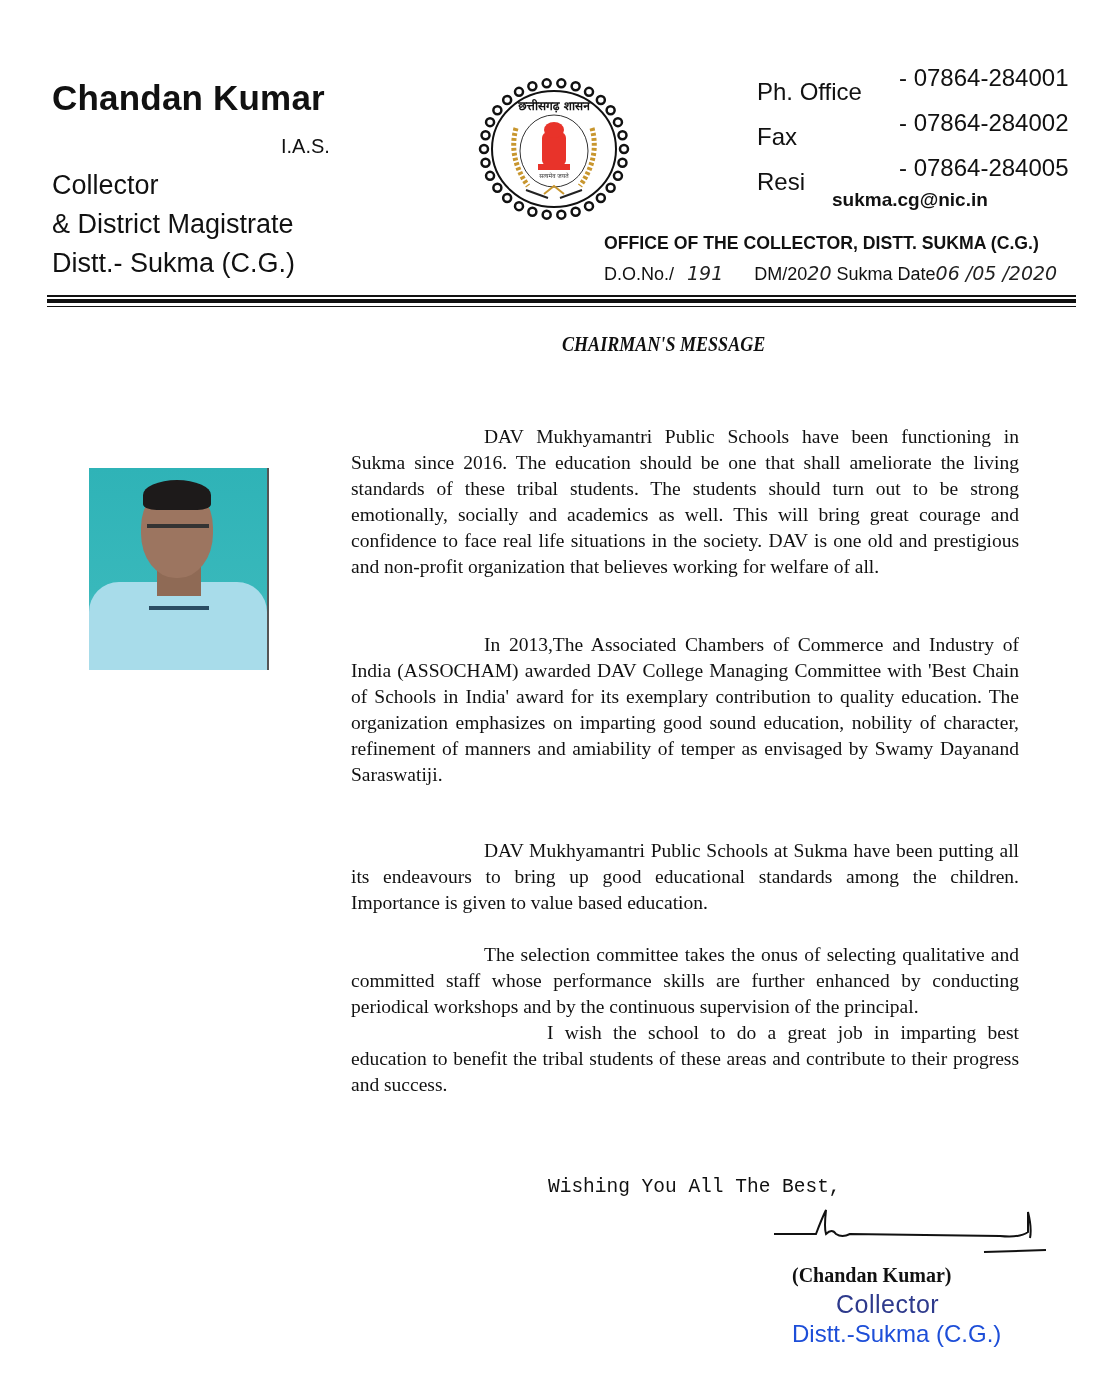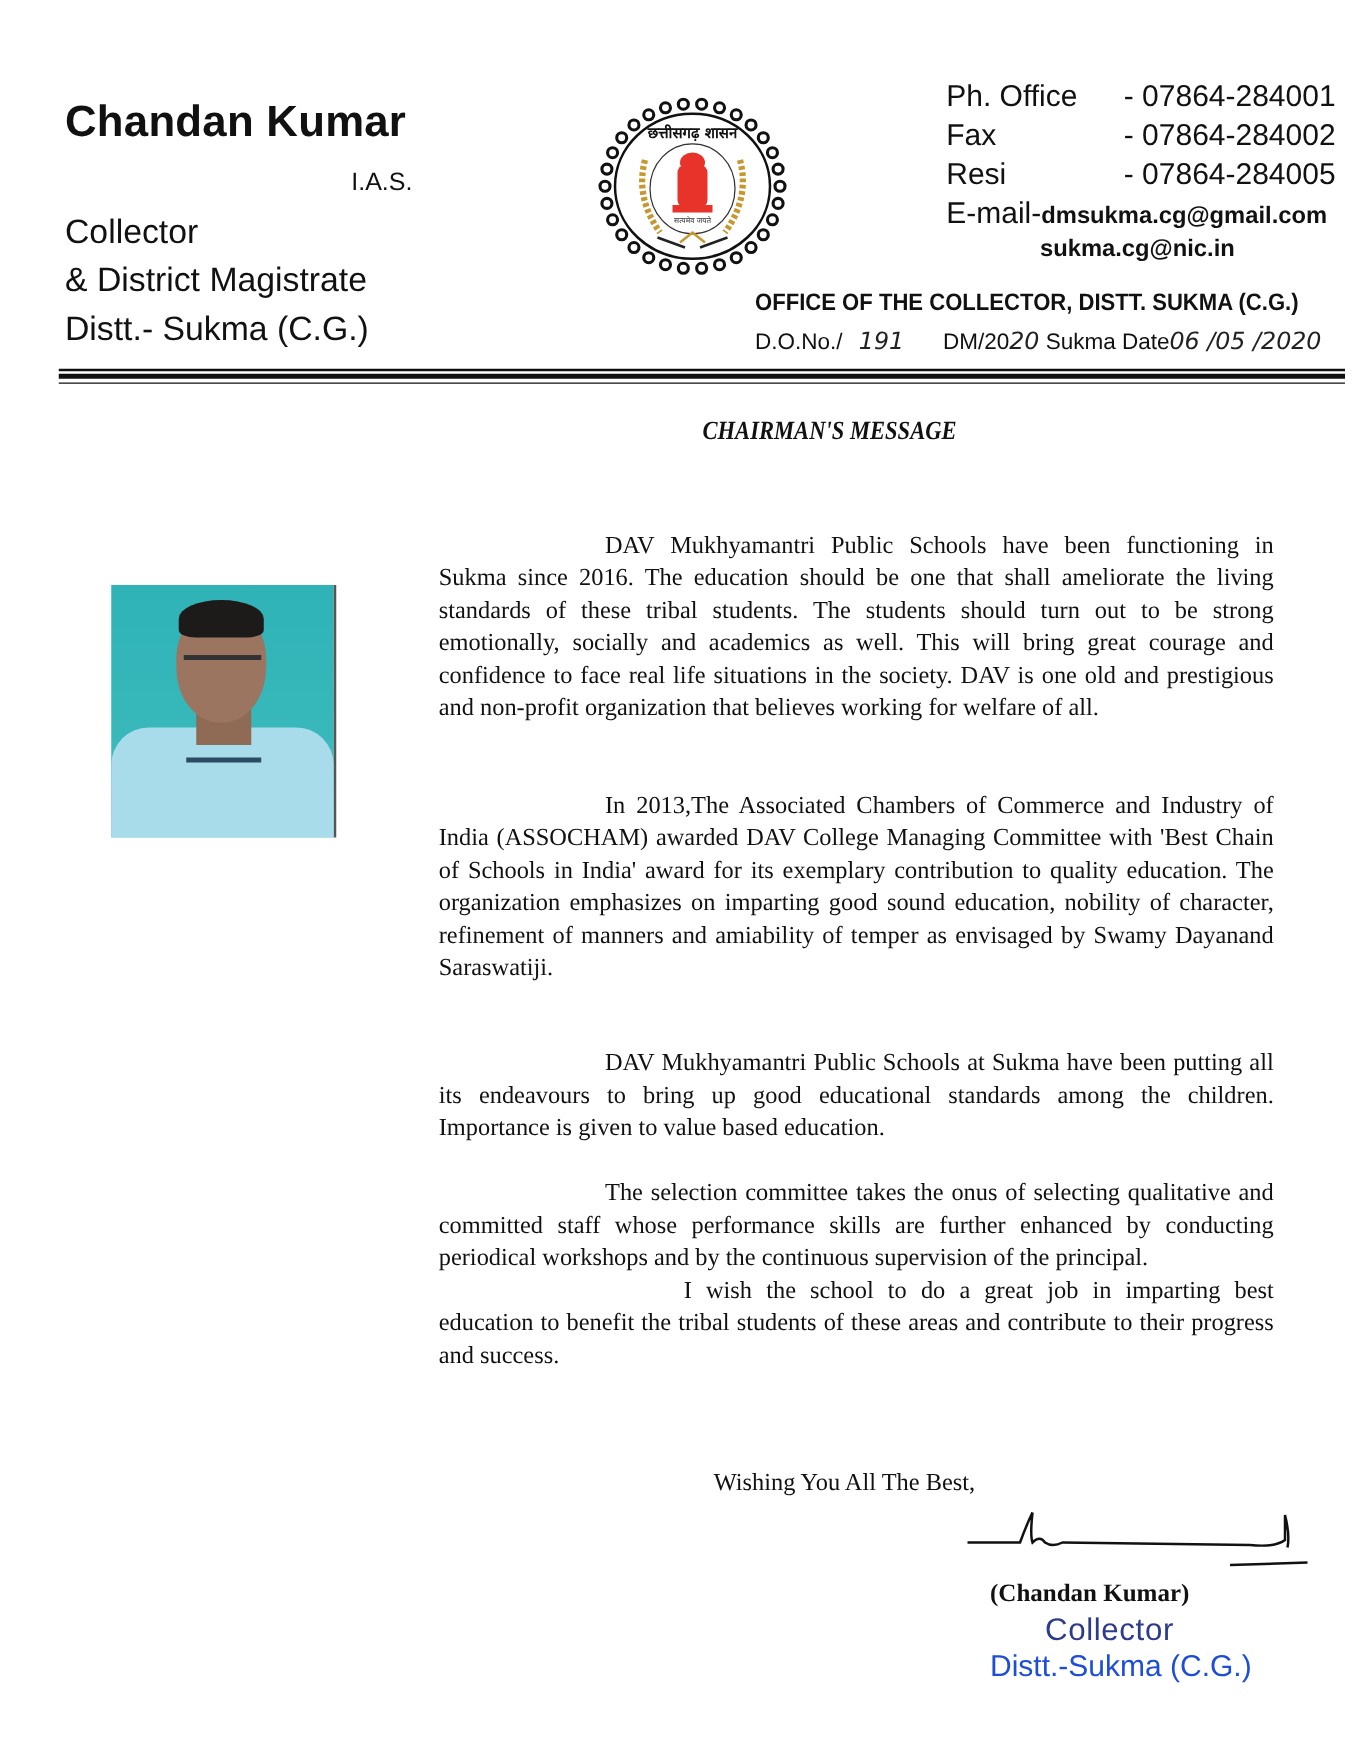--- a/index.html
+++ b/index.html
@@ -12,21 +12,21 @@
   #name { left: 52px; top: 78px; font-size: 35px; font-weight: bold; letter-spacing: 0.2px; }
   #ias { left: 281px; top: 135px; font-size: 20px; text-align: right; }
   #designation { left: 52px; top: 166px; font-size: 27px; line-height: 39px; }
 
   
   #emblem { left: 478px; top: 78px; width: 152px; height: 142px; }
 
   
   #contacts { left: 757px; top: 62px; font-size: 24px; line-height: 31px; }
   .crow { display: flex; }
-  .clabel { width: 142px; }
+  .clabel { width: 142px; margin-top: 14px; }
   #email-row { font-size: 24px; }
   #email-row .ev { font-size: 19px; font-weight: bold; }
   #email2 { left: 832px; top: 189px; font-size: 19px; font-weight: bold; }
 
   #office { left: 604px; top: 232px; font-size: 19px; font-weight: bold; transform: scaleX(0.93); transform-origin: left; white-space: nowrap; }
   #dorow { left: 604px; top: 262px; font-size: 18px; white-space: nowrap; }
   .hand { font-family: "DejaVu Sans", sans-serif; font-size: 19px; font-style: italic; color: #222; }
 
   
   .rule { position: absolute; left: 47px; width: 1029px; background: #111; }
@@ -44,21 +44,21 @@
 
   
   .para { position: absolute; left: 351px; width: 668px; font-size: 19.5px; line-height: 26px; text-align: justify; text-align-last: left; }
   .para .ind { display: inline-block; width: 133px; }
   #p1 { top: 424px; }
   #p2 { top: 632px; }
   #p3 { top: 838px; }
   #p4 { top: 942px; }
   #p5 { top: 1020px; }
   #p5 .ind { width: 196px; }
-  #closing { left: 571px; top: 1176px; font-size: 19.5px; }
+  #closing { left: 548px; top: 1176px; font-size: 19.5px; font-family: Liberation Mono, monospace; }
 
   
   #sig { left: 770px; top: 1208px; width: 280px; height: 50px; }
   #signame { left: 792px; top: 1264px; font-size: 20px; font-weight: bold; }
   #stamp1 { left: 836px; top: 1290px; font-size: 25px; color: #2e3a8c; letter-spacing: 0.5px; }
   #stamp2 { left: 792px; top: 1320px; font-size: 24px; color: #1d4ed8; }
 </style>
 </head>
 <body>
 
@@ -122,23 +122,20 @@
     <span>- 07864-284001</span>
   </div>
   <div class="crow">
     <span class="clabel">Fax</span>
     <span>- 07864-284002</span>
   </div>
   <div class="crow">
     <span class="clabel">Resi</span>
     <span>- 07864-284005</span>
   </div>
-  <div id="email-row">
-    <span>E-mail-</span><span class="ev">dmsukma.cg@gmail.com</span>
-  </div>
 </div>
 <div id="email2" class="abs sans">sukma.cg@nic.in</div>
 
 <div id="office" class="abs sans">OFFICE OF THE COLLECTOR, DISTT. SUKMA (C.G.)</div>
 <div id="dorow" class="abs sans">
   <span>D.O.No./</span>
   <span class="hand" style="margin:0 26px 0 8px;font-style:italic;">191</span>
   <span>DM/20</span><span class="hand">20</span>
   <span>Sukma Date</span><span class="hand">06 /05 /2020</span>
 </div>

